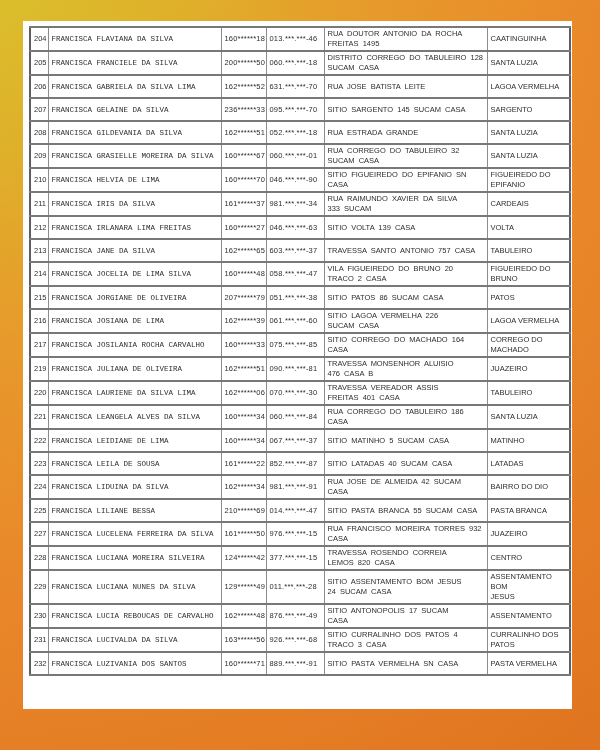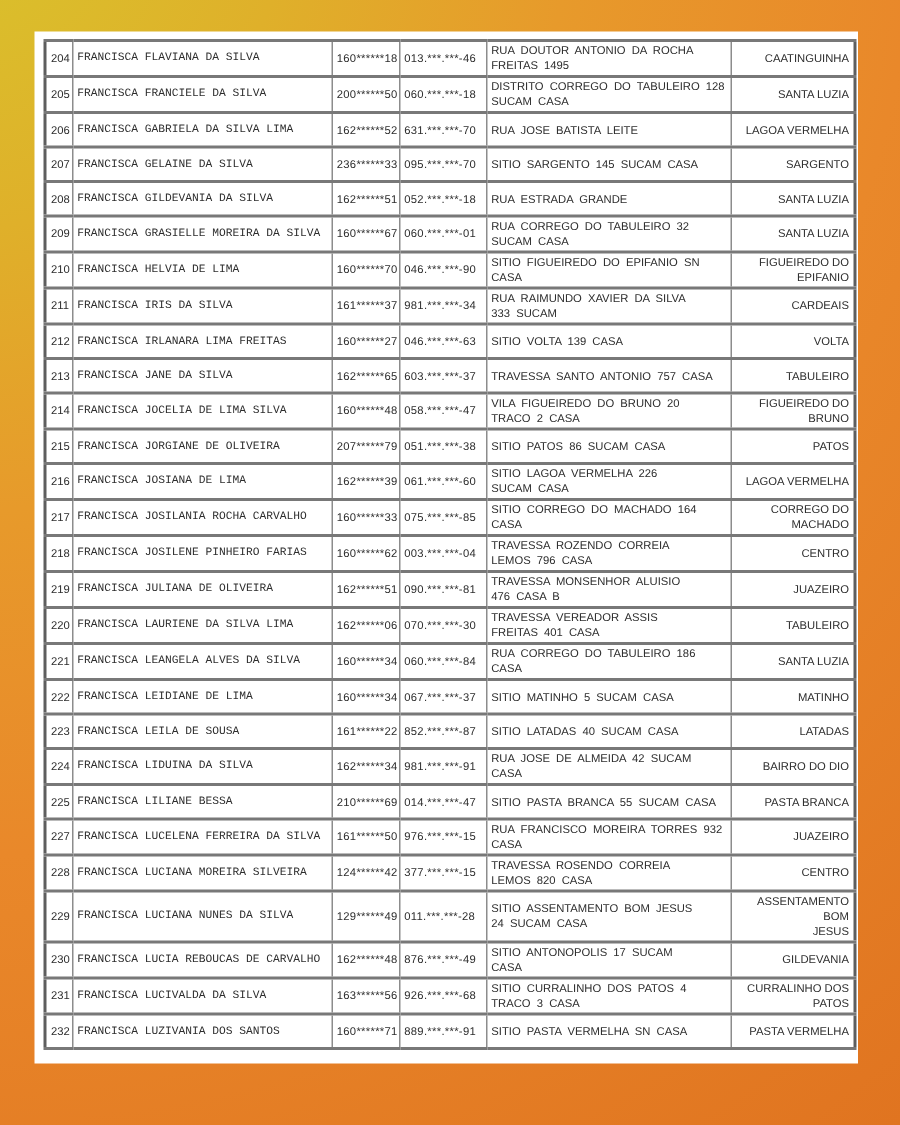--- a/index.html
+++ b/index.html
@@ -58,21 +58,20 @@
   td.c-nis, td.c-cpf { padding-left: 4px; letter-spacing: 0.2px; }
   td.c-addr {
     white-space: pre-line;
     word-spacing: 2px;
     padding-left: 4px;
     margin-left: 12px;
   }
   td.c-loc {
     white-space: pre-line;
     padding-left: 4px;
-    text-align: right;
   }
 </style>
 </head>
 <body>
 
 <div class="panel">
   <table class="list">
     <colgroup>
       <col class="c-num">
         <col class="c-name">
@@ -211,29 +210,20 @@
   <tr>
     <td class="c-num">217</td>
     <td class="c-name">FRANCISCA JOSILANIA ROCHA CARVALHO</td>
     <td class="c-nis">160******33</td>
     <td class="c-cpf">075.***.***-85</td>
     <td class="c-addr">SITIO CORREGO DO MACHADO 164 CASA</td>
     <td class="c-loc">CORREGO DO
 MACHADO</td>
   </tr>
 
-  <tr>
-    <td class="c-num">218</td>
-    <td class="c-name">FRANCISCA JOSILENE PINHEIRO FARIAS</td>
-    <td class="c-nis">160******62</td>
-    <td class="c-cpf">003.***.***-04</td>
-    <td class="c-addr">TRAVESSA ROZENDO CORREIA
-LEMOS 796 CASA</td>
-    <td class="c-loc">CENTRO</td>
-  </tr>
 
   <tr>
     <td class="c-num">219</td>
     <td class="c-name">FRANCISCA JULIANA DE OLIVEIRA</td>
     <td class="c-nis">162******51</td>
     <td class="c-cpf">090.***.***-81</td>
     <td class="c-addr">TRAVESSA MONSENHOR ALUISIO
 476 CASA B</td>
     <td class="c-loc">JUAZEIRO</td>
   </tr>
@@ -325,21 +315,21 @@
 JESUS</td>
   </tr>
 
   <tr>
     <td class="c-num">230</td>
     <td class="c-name">FRANCISCA LUCIA REBOUCAS DE CARVALHO</td>
     <td class="c-nis">162******48</td>
     <td class="c-cpf">876.***.***-49</td>
     <td class="c-addr">SITIO ANTONOPOLIS 17 SUCAM
 CASA</td>
-    <td class="c-loc">GILDEVANIA</td>
+    <td class="c-loc">ASSENTAMENTO</td>
   </tr>
 
   <tr>
     <td class="c-num">231</td>
     <td class="c-name">FRANCISCA LUCIVALDA DA SILVA</td>
     <td class="c-nis">163******56</td>
     <td class="c-cpf">926.***.***-68</td>
     <td class="c-addr">SITIO CURRALINHO DOS PATOS 4
 TRACO 3 CASA</td>
     <td class="c-loc">CURRALINHO DOS

